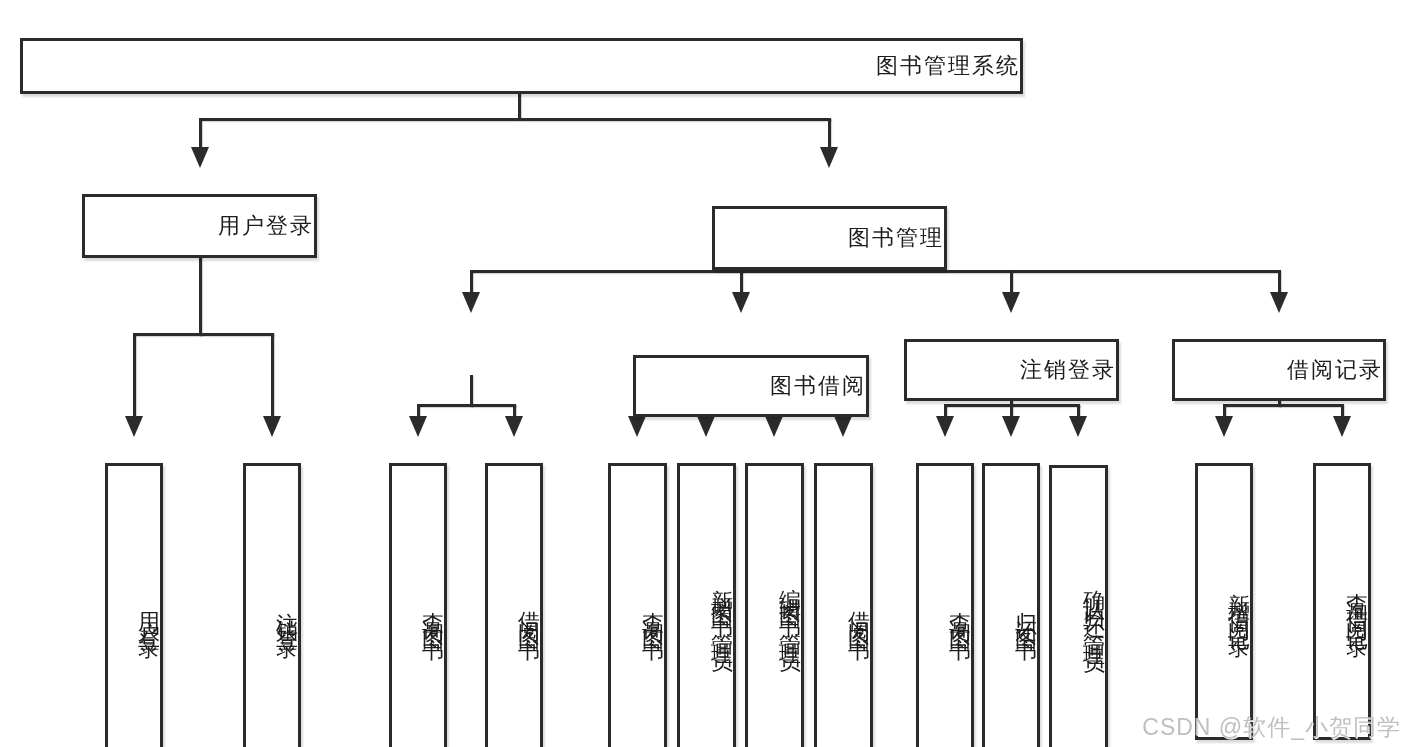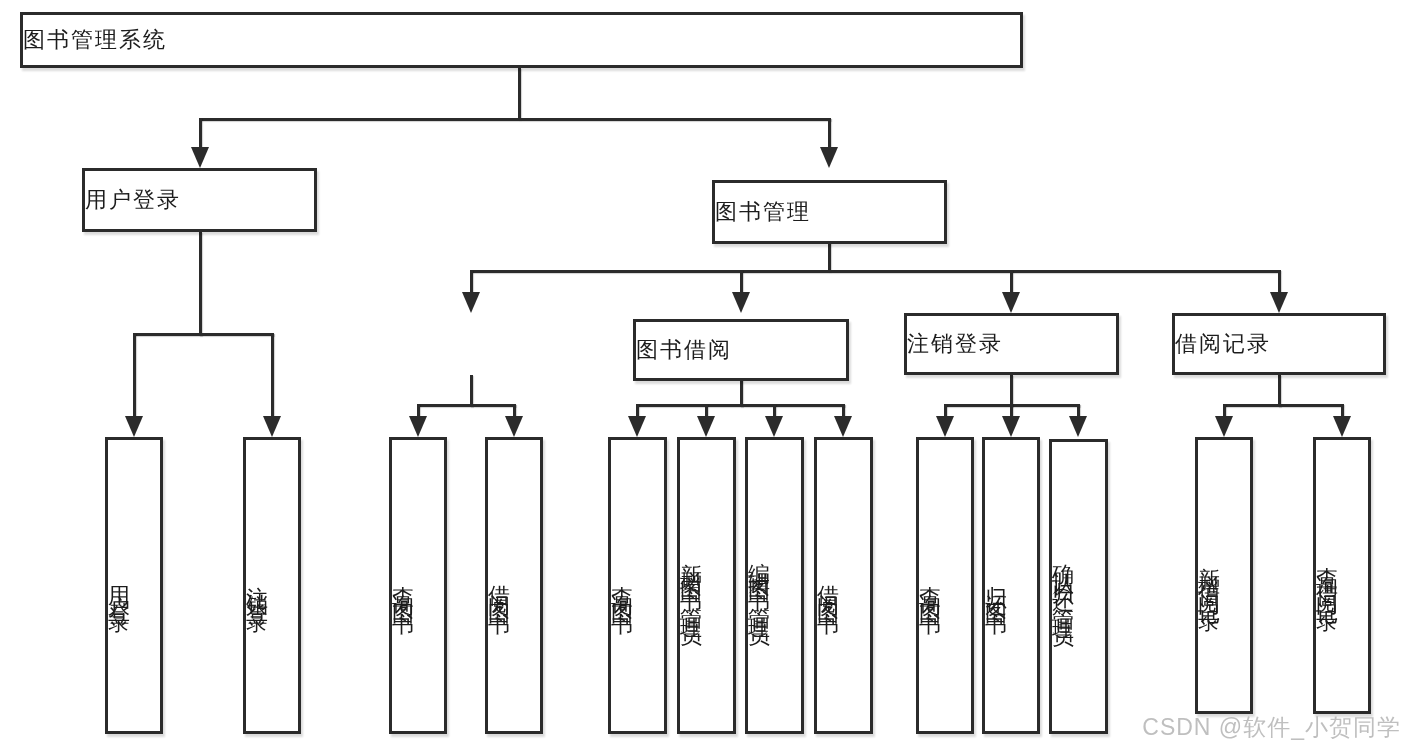--- a/index.html
+++ b/index.html
@@ -13,22 +13,23 @@
     background:#ffffff;
     font-family:"Liberation Sans","DejaVu Sans",sans-serif;
     overflow:hidden;
   }
   .node{
     position:absolute;
     box-sizing:border-box;
     border:3px solid var(--line);
     background:#fff;
     color:var(--text);
-    display:flex;align-items:center;justify-content:flex-start;
+    display:flex;align-items:center;justify-content:flex-end;
     box-shadow:2px 3px 2px rgba(0,0,0,0.14);
+    margin-top:26px;
   }
   .node.h span{
     font-size:22px;
     letter-spacing:2px;
     white-space:nowrap;
   }
   .node.v span{
     writing-mode:vertical-rl;
     font-size:22px;
     letter-spacing:9px;
@@ -124,21 +125,21 @@
     <span>图书管理系统</span>
   </div>
 
   <div class="node h" style="left:82px;top:168px;width:235px;height:64px">
     <span>用户登录</span>
   </div>
   <div class="node h" style="left:712px;top:180px;width:235px;height:64px">
     <span>图书管理</span>
   </div>
 
-  <div class="node h" style="left:633px;top:319px;width:216px;height:62px">
+  <div class="node h" style="left:633px;top:329px;width:236px;height:62px">
     <span>图书借阅</span>
   </div>
   <div class="node h" style="left:904px;top:313px;width:215px;height:62px">
     <span>注销登录</span>
   </div>
   <div class="node h" style="left:1172px;top:313px;width:214px;height:62px">
     <span>借阅记录</span>
   </div>
 
   <div class="node v" style="left:105px;top:437px;width:58px;height:297px">

